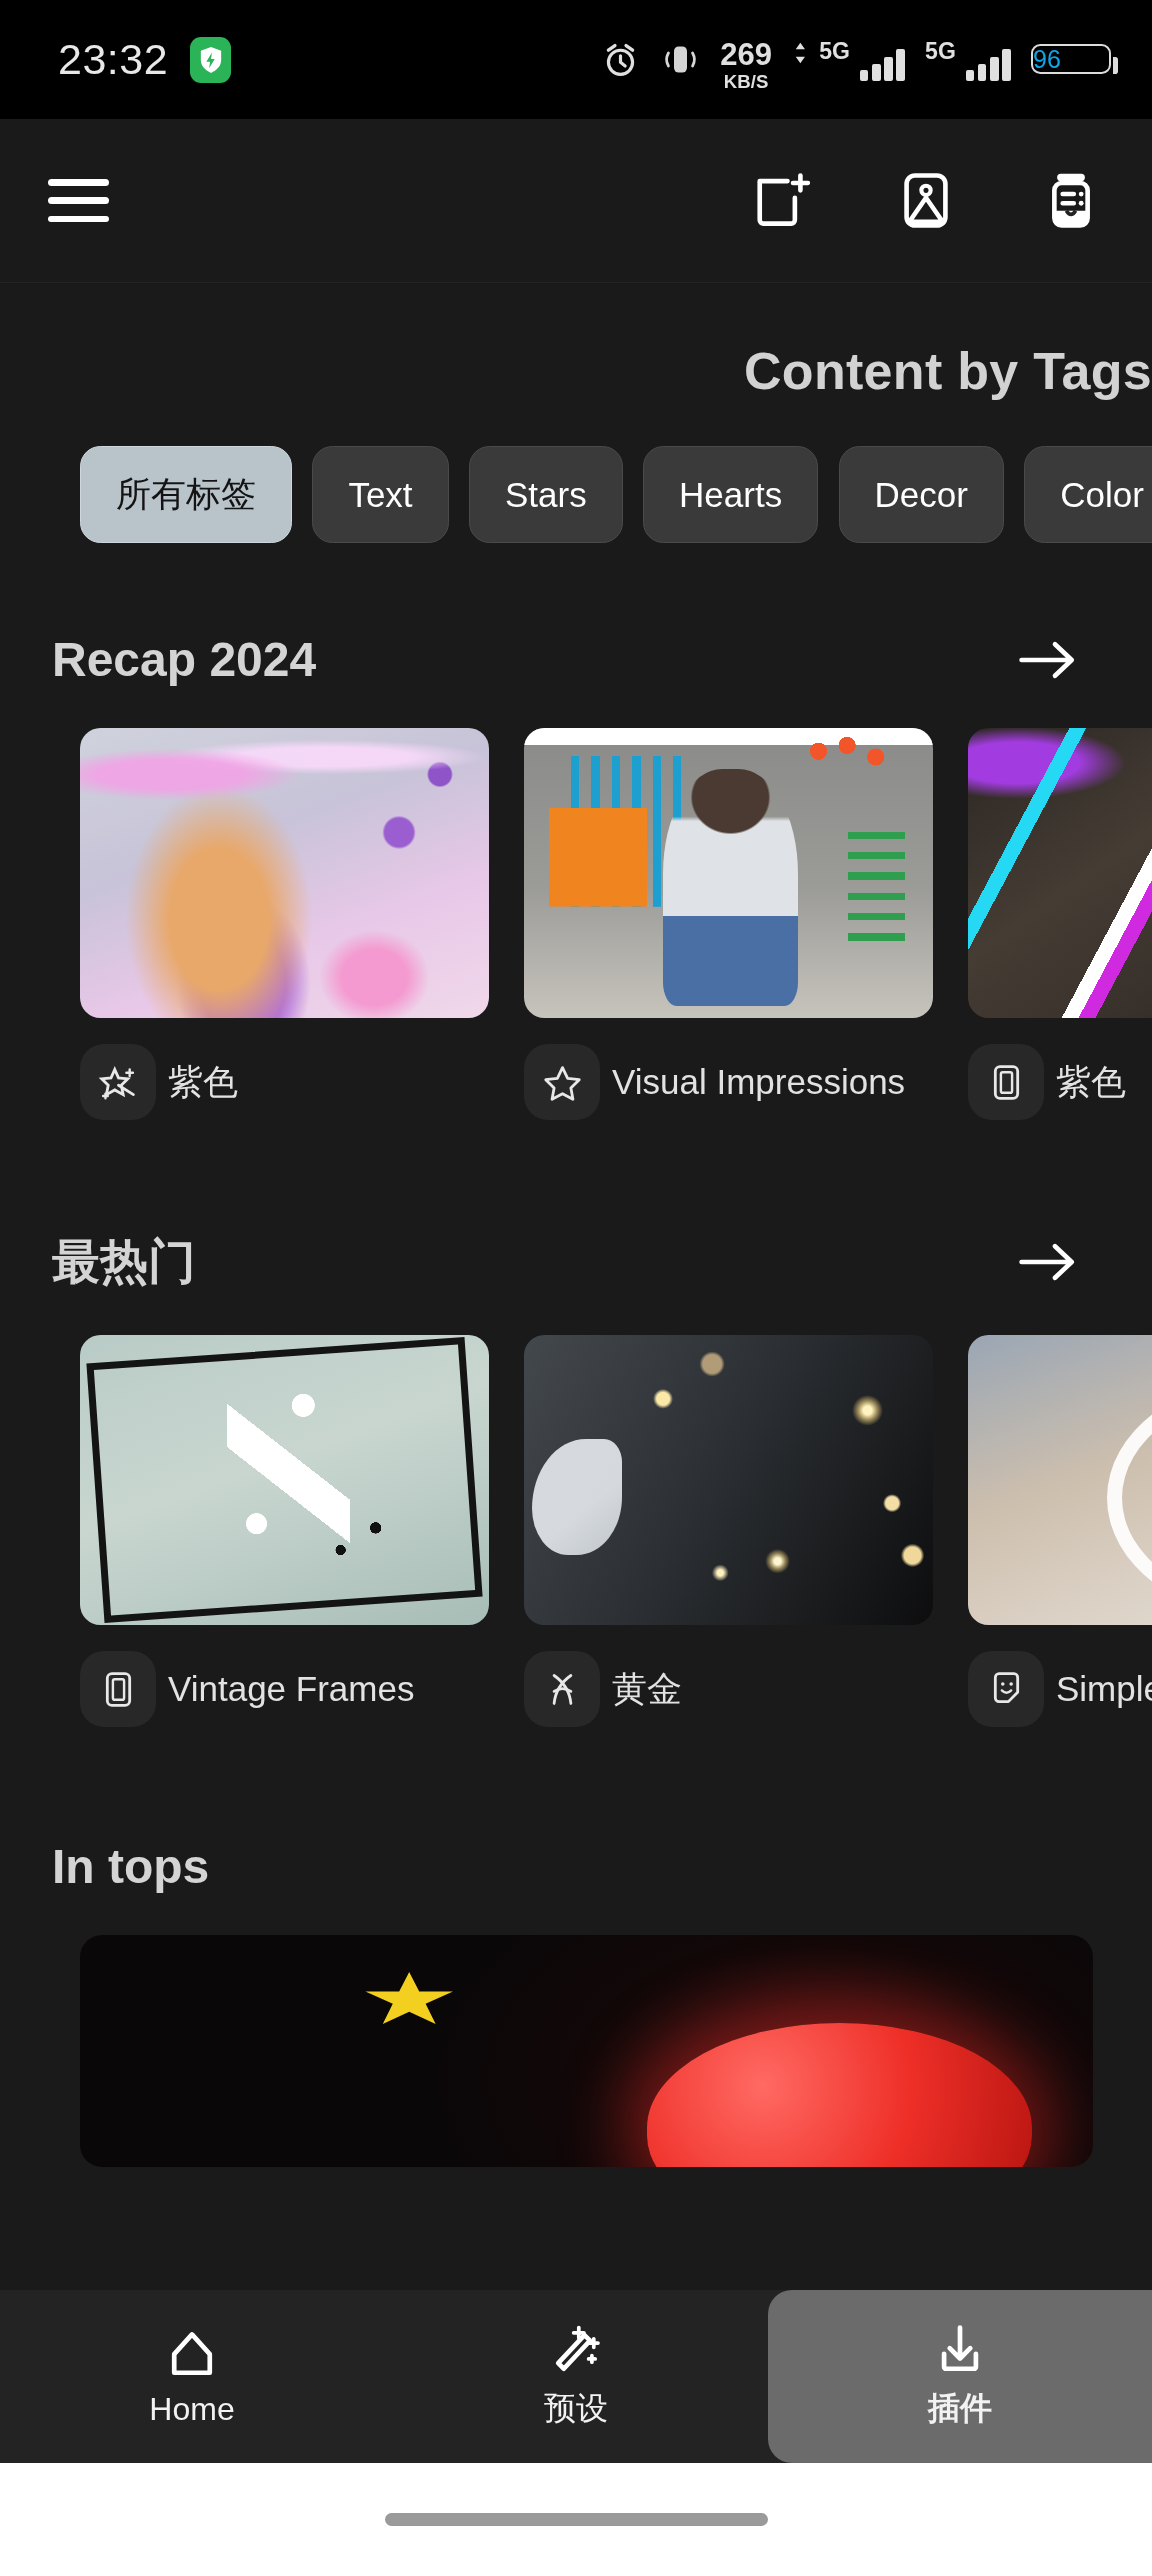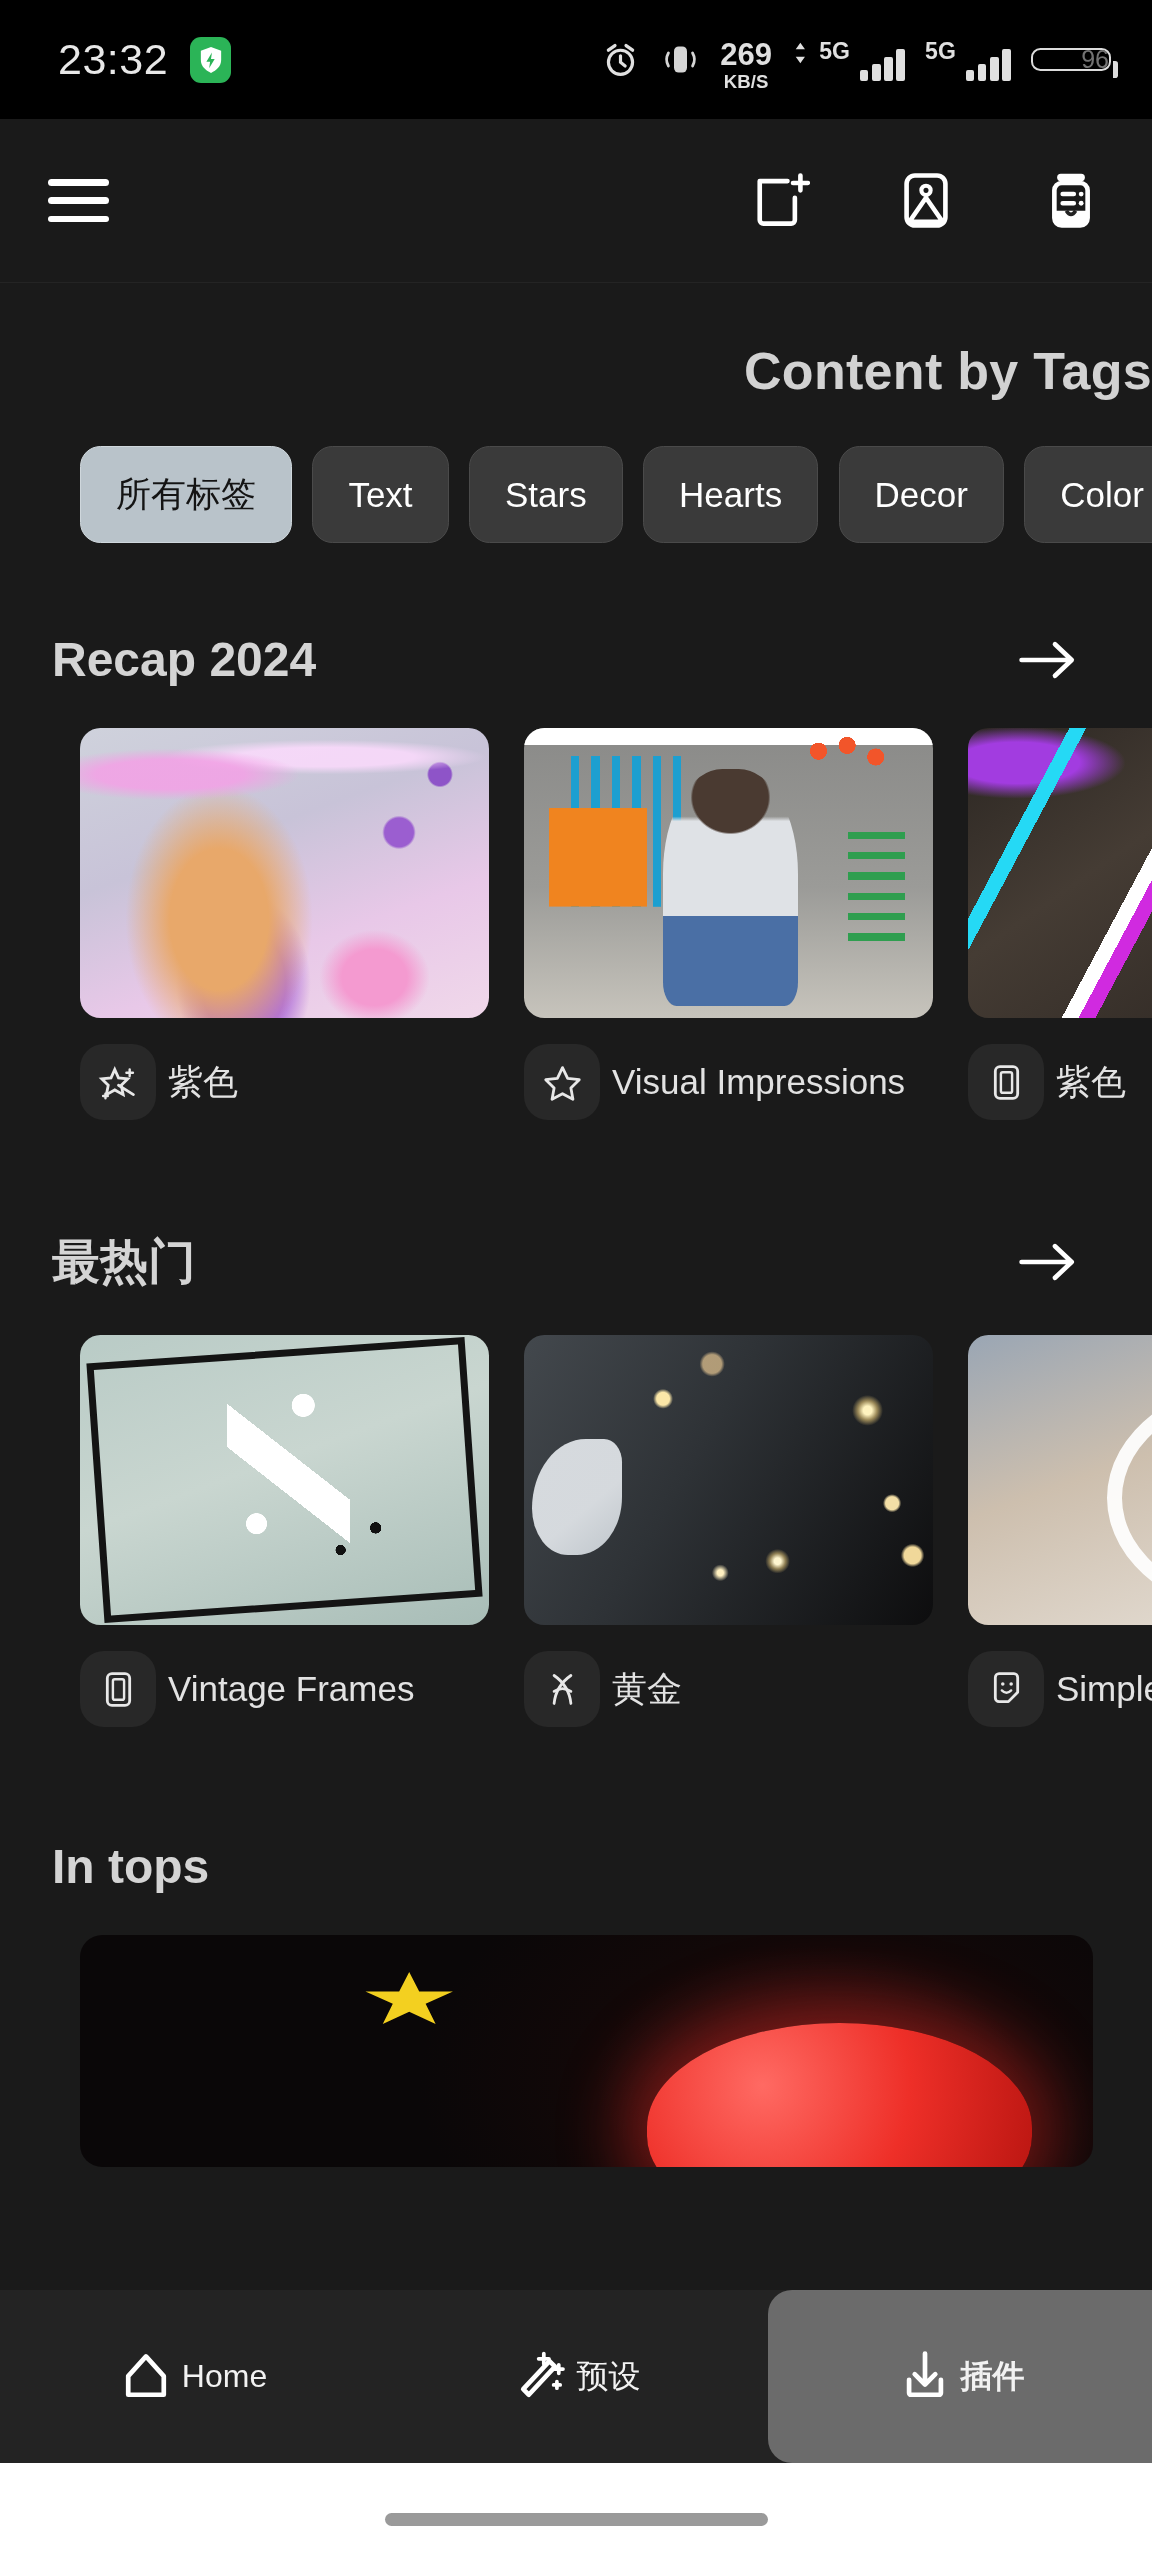--- a/index.html
+++ b/index.html
@@ -29,23 +29,23 @@
   .sb-net .num{ font-size:31px; }
   .sb-sig{ display:flex; align-items:flex-end; gap:10.2px; }
   .sig-label{ color:#e0e0e0; font-size:23px; font-weight:bold; margin-bottom:16.7px;}
   .bars{ display:flex; align-items:flex-end; gap:3.7px; height:32px; }
   .bars i{ width:8.4px; background:#e0e0e0; border-radius:1.9px; display:block; }
   .bars i:nth-child(1){ height:11px; }
   .bars i:nth-child(2){ height:17.7px; }
   .bars i:nth-child(3){ height:24px; }
   .bars i:nth-child(4){ height:32px; }
   .battery{
-    width:80px; height:23px; border:2.8px solid #dcdcdc; border-radius:9.3px;
-    display:flex; align-items:center; justify-content:flex-end; position:relative;
-    color:#737373; font-size:25px;
+    width:80px; height:30px; border:2.8px solid #dcdcdc; border-radius:9.3px;
+    display:flex; align-items:center; justify-content:flex-start; position:relative;
+    color:#0ea5e9; font-size:25px;
   }
   .battery:after{ content:""; position:absolute; right:-9.3px; top:11px;
     width:5.6px; height:16.7px; background:#dcdcdc; border-radius:0 2.8px 2.8px 0; }
 
   
   .appbar{
     position:absolute; top:119px; left:0; width:1152px; height:164px;
     display:flex; align-items:center; padding:0 48px;
     border-bottom:0.9px solid #242424;
   }
@@ -195,21 +195,21 @@
   }
 
   .hero{ margin:41px 0 0 80px; width:1013px; height:232px;
          border-radius:22px; overflow:hidden; position:relative; }
 
   
   .bottomnav{
     position:absolute; left:0; bottom:113px; width:1152px; height:173px;
     background:#232323; display:flex; align-items:stretch;
   }
-  .nav-item{ flex:1; display:flex; flex-direction:row; align-items:center;
+  .nav-item{ flex:1; display:flex; flex-direction:column; align-items:center;
              justify-content:center; gap:7px; }
   .nav-item.active{ background:#6b6b6b; border-radius:24px 0 0 24px; }
   .nav-label{ color:#f2f2f2; font-size:32px; }
   .nav-item.active .nav-label{ font-weight:bold; }
   .gesture-wrap{ position:absolute; left:0; bottom:0; width:1152px; height:113px;
                  background:#fff; display:flex; align-items:center; justify-content:center; }
   .gesture-bar{ width:383px; height:13px; background:#9a9a9a; border-radius:7.4px; }
 </style>
 </head>
 <body>

